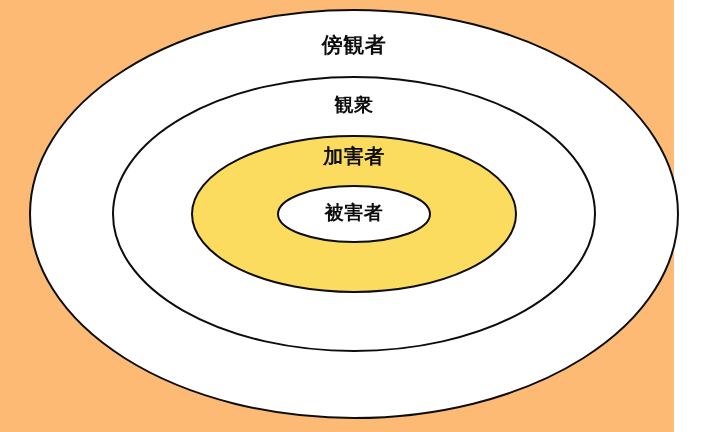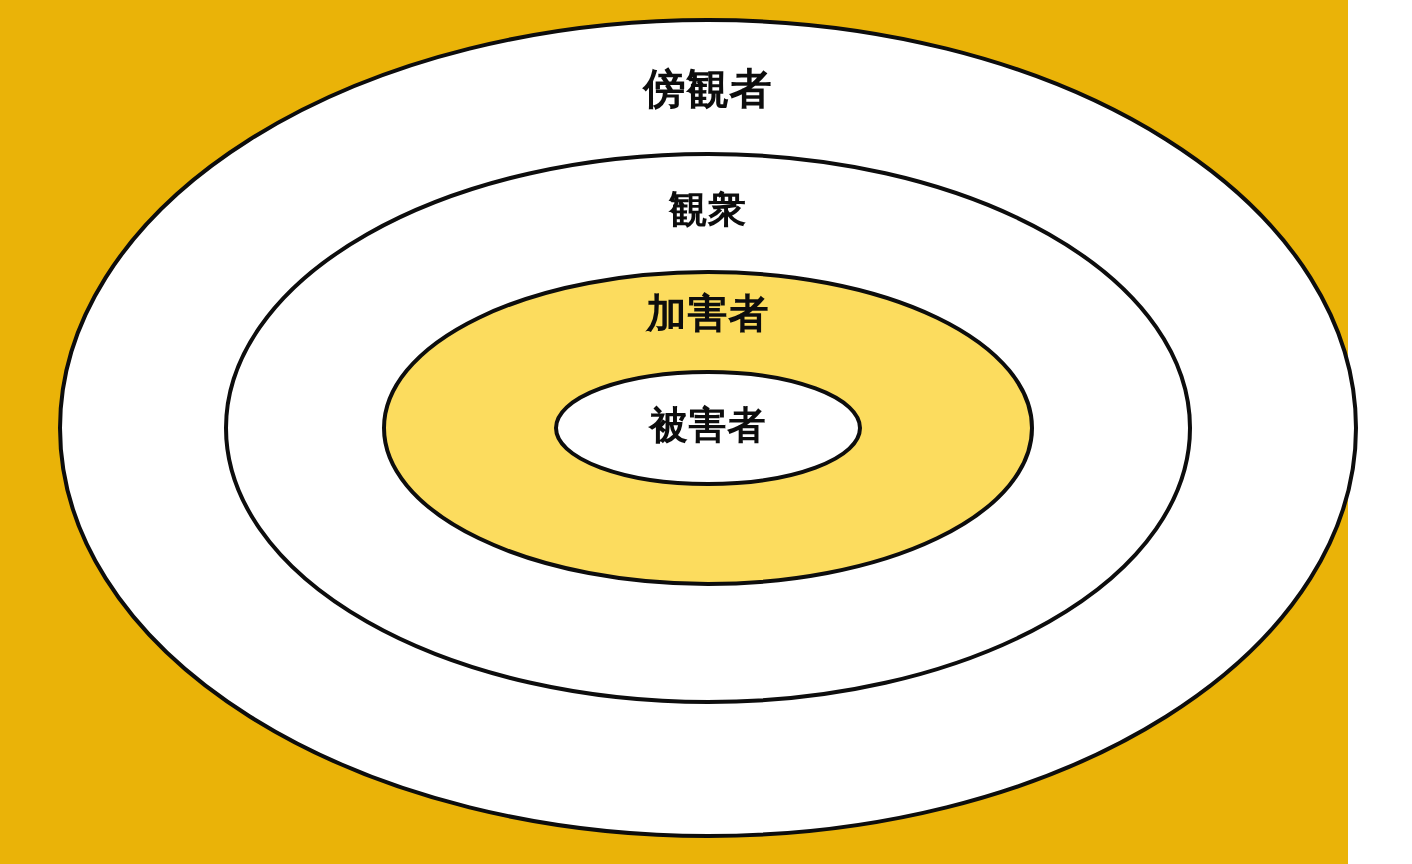--- a/index.html
+++ b/index.html
@@ -11,21 +11,21 @@
   body {
     width: 706px;
     height: 432px;
     font-family: "Liberation Sans", "DejaVu Sans", sans-serif;
     overflow: hidden;
   }
   #diagram-root {
     position: relative;
     width: 674px;
     height: 432px;
-    background: #eab308;
+    background: #fdba74;
   }
   svg.diagram-canvas {
     position: absolute;
     left: 0;
     top: 0;
     width: 706px;
     height: 432px;
     display: block;
   }
   .ring-label {

